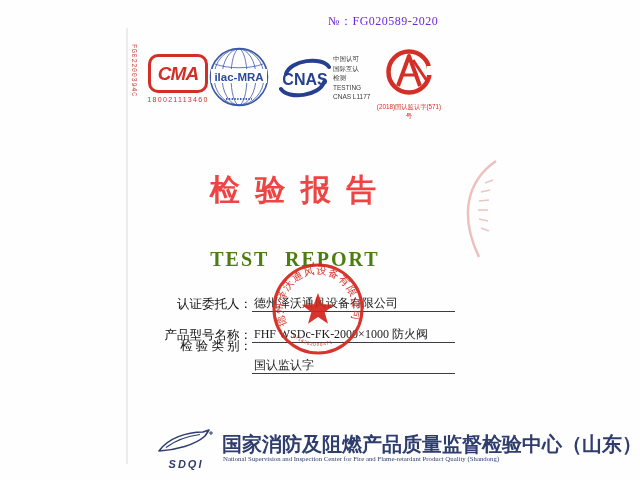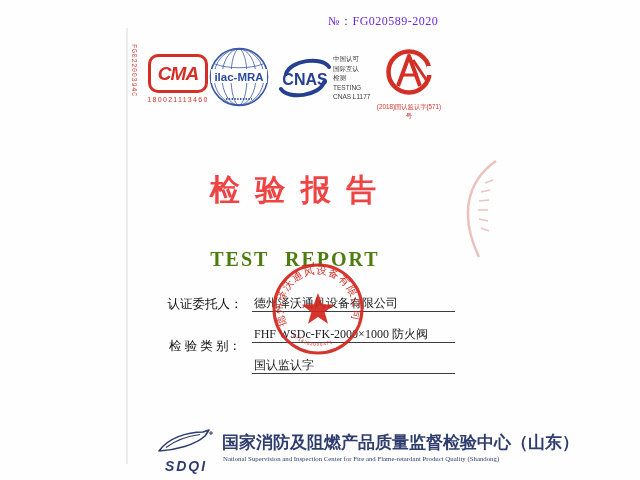--- a/index.html
+++ b/index.html
@@ -35,38 +35,38 @@
   .cal-caption{margin-top:1px;font-size:6.3px;color:#d42f26;
     font-family:"Liberation Sans","DejaVu Sans",sans-serif;}
 
   
   .title-zh{left:140px;top:170px;width:310px;text-align:center;
     font-size:30px;font-weight:bold;letter-spacing:4px;color:#ef4444;}
   .title-en{left:140px;top:214px;width:310px;text-align:center;
     font-size:20px;font-weight:bold;letter-spacing:2px;word-spacing:9px;color:#4d7c0f;margin-top:34px;}
 
   
-  .f-label{left:158px;width:94px;text-align:center;font-size:12.5px;color:#111;}
+  .f-label{left:158px;width:94px;text-align:right;font-size:12.5px;color:#111;}
   .f-line{
     left:252px;width:201px;height:16px;border-bottom:1.5px solid #3c3c44;
     font-size:12px;color:#1a1a1a;padding-left:2px;white-space:nowrap;overflow:hidden;
   }
   .r1l{top:296px;} .r1v{top:295px;}
   .r2l{top:327px;} .r2v{top:326px;}
   .r3l{top:338px;} .r3v{top:357px;}
 
   
   .seal{left:270px;top:261px;z-index:6;opacity:.92;}
   .ghost-stamp{left:452px;top:157px;opacity:.6;}
 
   
   .sdqi{left:154px;top:429px;width:64px;text-align:center;}
-  .sdqi-text{margin-top:0;font-size:14px;font-weight:bold;font-style:italic;
+  .sdqi-text{margin-top:0;font-size:11px;font-weight:bold;font-style:italic;
     letter-spacing:2px;color:#2e3d6e;font-family:"Liberation Sans","DejaVu Sans",sans-serif;}
-  .org-zh{left:222px;top:431px;width:310px;font-size:17px;font-weight:bold;
+  .org-zh{left:222px;top:431px;width:310px;font-size:20px;font-weight:bold;
     color:#2e3d6e;white-space:nowrap;}
   .org-en{left:223px;top:455px;width:300px;font-size:6.8px;color:#2e3d6e;white-space:nowrap;}
 </style>
 </head>
 <body>
 
 <div class="page">
 
   <div class="abs page-edge"></div>
 
@@ -120,20 +120,21 @@
     </svg>
     <div class="cal-caption">(2018)国认监认字(571)号</div>
   </div>
 
   <div class="abs title-zh">检 验 报 告</div>
   <div class="abs title-en">TEST REPORT</div>
 
   <div class="abs f-label r1l">认证委托人：</div>
   <div class="abs f-line  r1v">德州泽沃通风设备有限公司</div>
 
+  <div class="abs f-label r2l">产品型号名称：</div>
   <div class="abs f-line  r2v">FHF WSDc-FK-2000×1000 防火阀</div>
 
   <div class="abs f-label r3l">检 验 类 别：</div>
   <div class="abs f-line  r3v">国认监认字</div>
 
   <div class="abs seal">
     <svg width="96" height="96" viewBox="0 0 96 96">
       <defs>
         <path id="sealTop" d="M 17.7 65.5 A 35 35 0 1 1 78.3 65.5" fill="none"></path>
         <path id="sealBottom" d="M 19.7 71.8 A 37 37 0 0 0 76.3 71.8" fill="none"></path>

